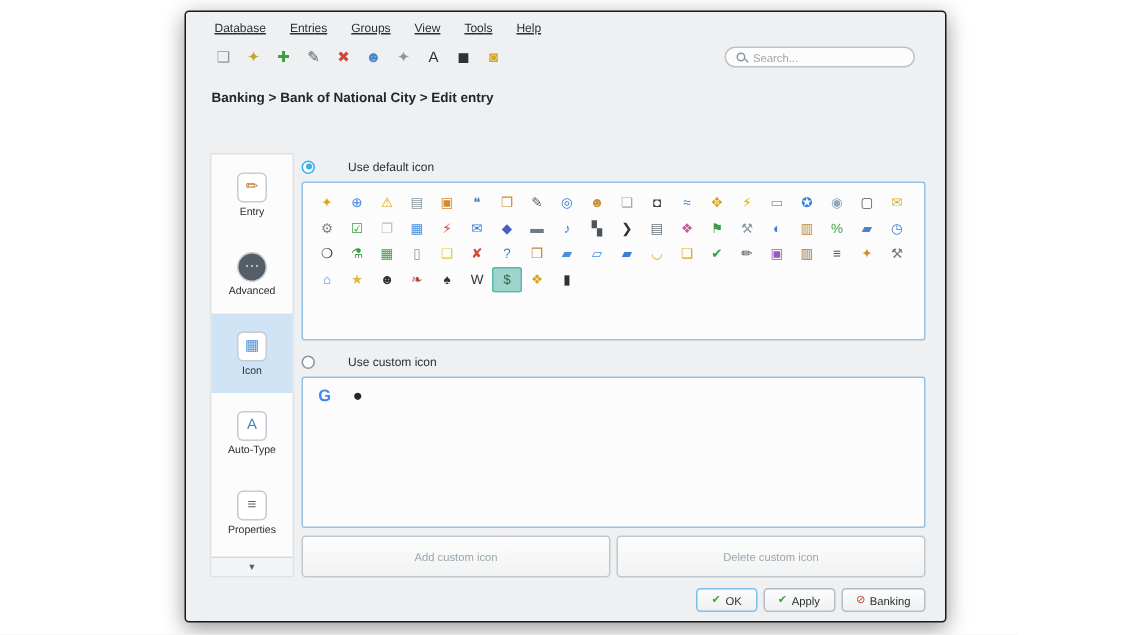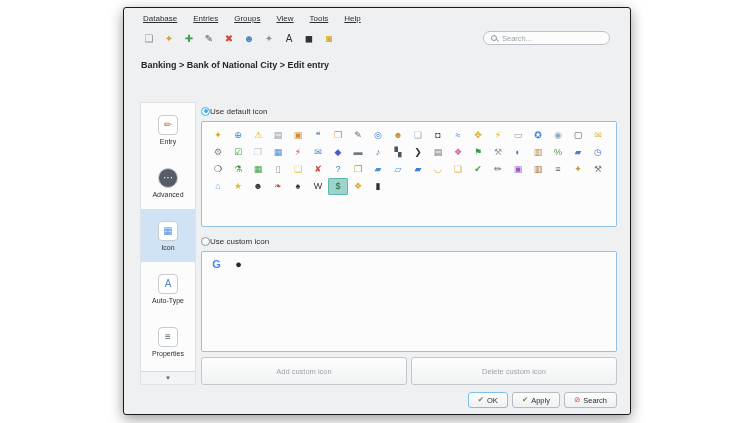--- a/index.html
+++ b/index.html
@@ -41,21 +41,21 @@
   .sidebar { width:56px; background:#fcfcfc; border:1px solid #dfe2e5; display:flex; flex-direction:column; position:relative; }
   .side-item { height:53px; display:flex; flex-direction:column; align-items:center; justify-content:center;
     gap:3px; font-size:7px; color:#2b2e32; }
   .side-item.selected { background:#cfe3f5; }
   .badge { width:20px; height:20px; border:1px solid #c6ccd1; border-radius:4px; background:#ffffff;
     display:flex; align-items:center; justify-content:center; font-size:10px; line-height:1; }
   .badge.round { border-radius:50%; }
   .scrollbtn { position:absolute; bottom:0; left:0; right:0; height:13px; border-top:1px solid #d5d9dc;
     background:#f3f4f5; display:flex; align-items:center; justify-content:center; font-size:7px; color:#55606a; }
   .content { flex:1; margin-left:5px; display:flex; flex-direction:column; }
-  .radio-row { display:flex; align-items:center; gap:0; font-size:8px; color:#2b2e32; height:14px; margin-top:2px; }
+  .radio-row { display:flex; align-items:center; gap:22px; font-size:8px; color:#2b2e32; height:14px; margin-top:2px; }
   .radio { width:9px; height:9px; border-radius:50%; flex:none; position:relative; background:#fcfcfc; }
   .radio.on { border:1px solid #3daee9; }
   .radio.on::after { content:""; position:absolute; left:1.5px; top:1.5px; width:4px; height:4px; border-radius:50%; background:#3daee9; }
   .radio.off { border:1px solid #8a97a0; }
   .panel { background:#fcfcfc; border:1px solid #96c1e6; border-radius:2px; }
   .panel.default { height:106px; margin-top:3px; padding:5px 6px; display:flex; flex-wrap:wrap; align-content:flex-start; }
   .gicon { width:20px; height:17px; display:flex; align-items:center; justify-content:center;
     font-size:9px; line-height:1; border-radius:2px; }
   .gicon.selected { background:#9fd4ce; box-shadow:inset 0 0 0 1px #5cb8ae; }
   .panel.custom { flex:1; margin-top:3px; padding:5px 7px; display:flex; align-content:flex-start;
@@ -239,18 +239,18 @@
       <div class="fbtn ok">
         <span class="fglyph check">✔</span>
         <span>OK</span>
       </div>
       <div class="fbtn">
         <span class="fglyph check">✔</span>
         <span>Apply</span>
       </div>
       <div class="fbtn">
         <span class="fglyph cancel">⊘</span>
-        <span>Search</span>
+        <span>Banking</span>
       </div>
     </div>
 
   </div>
 </div>
 
 </body></html>

